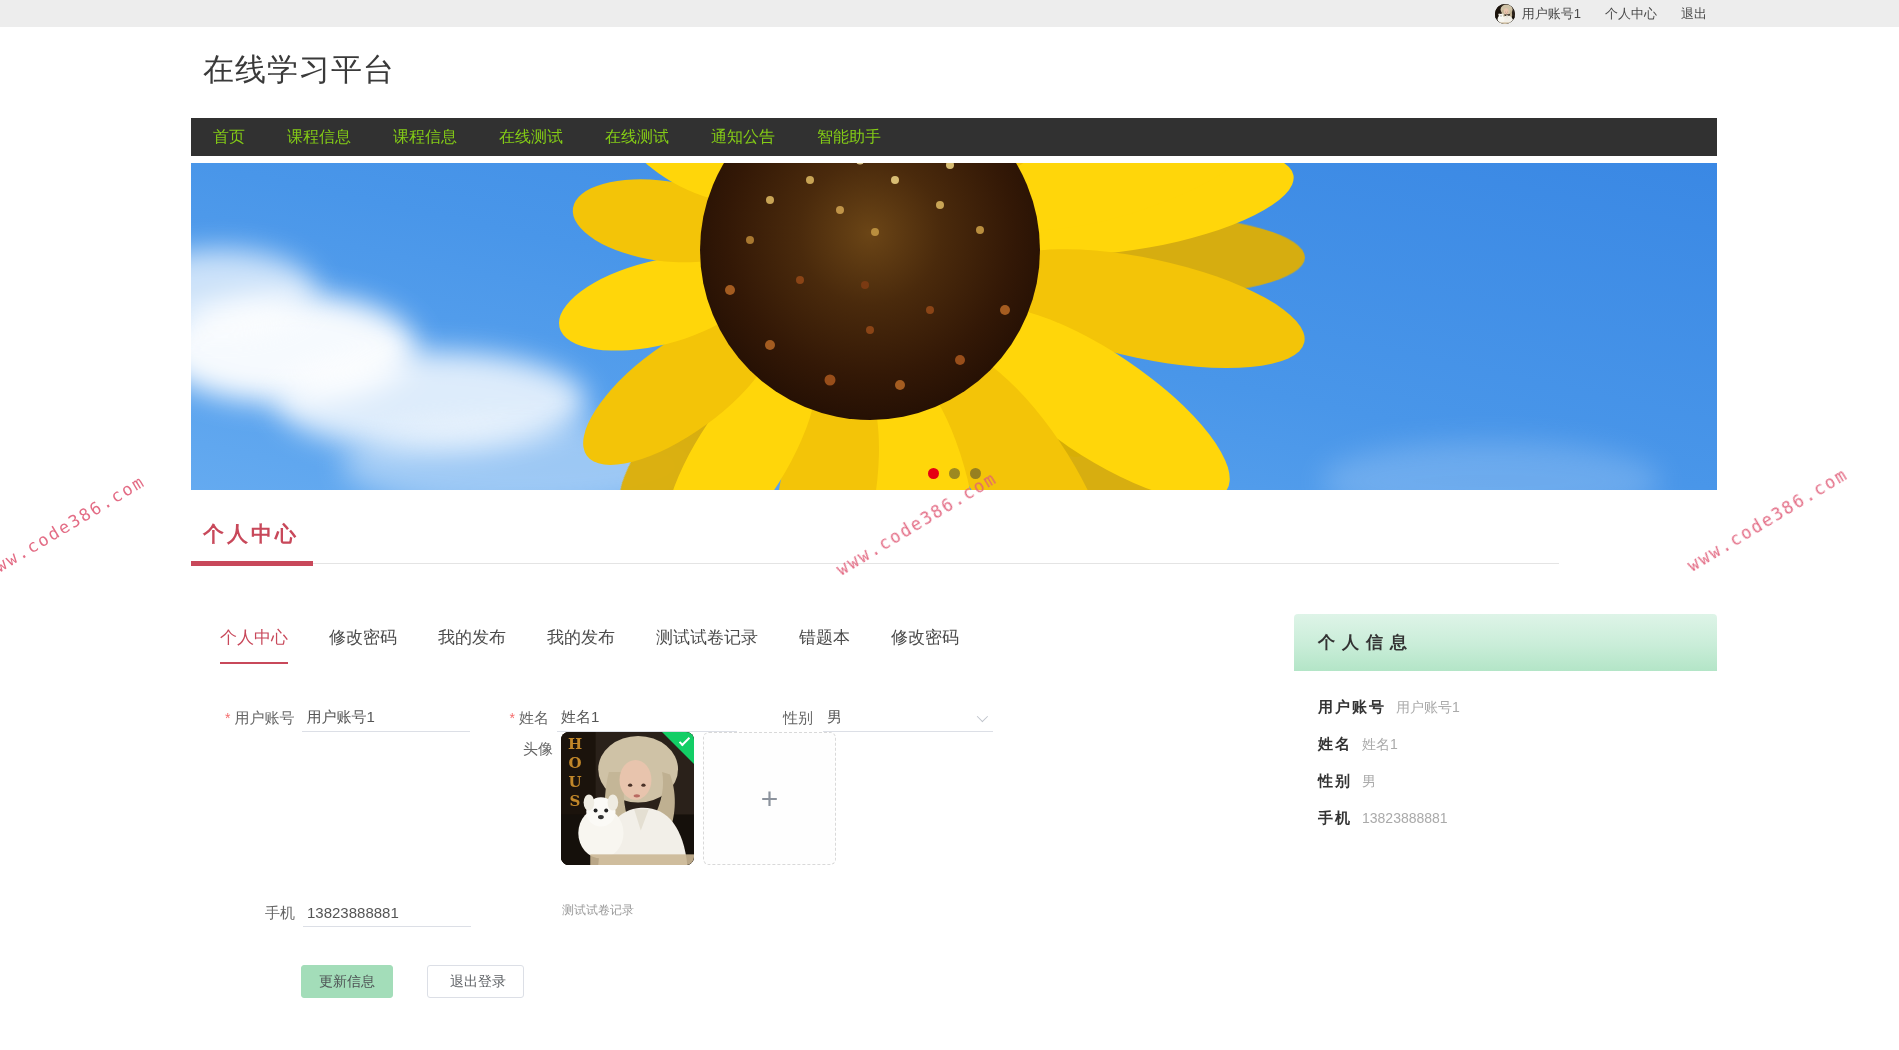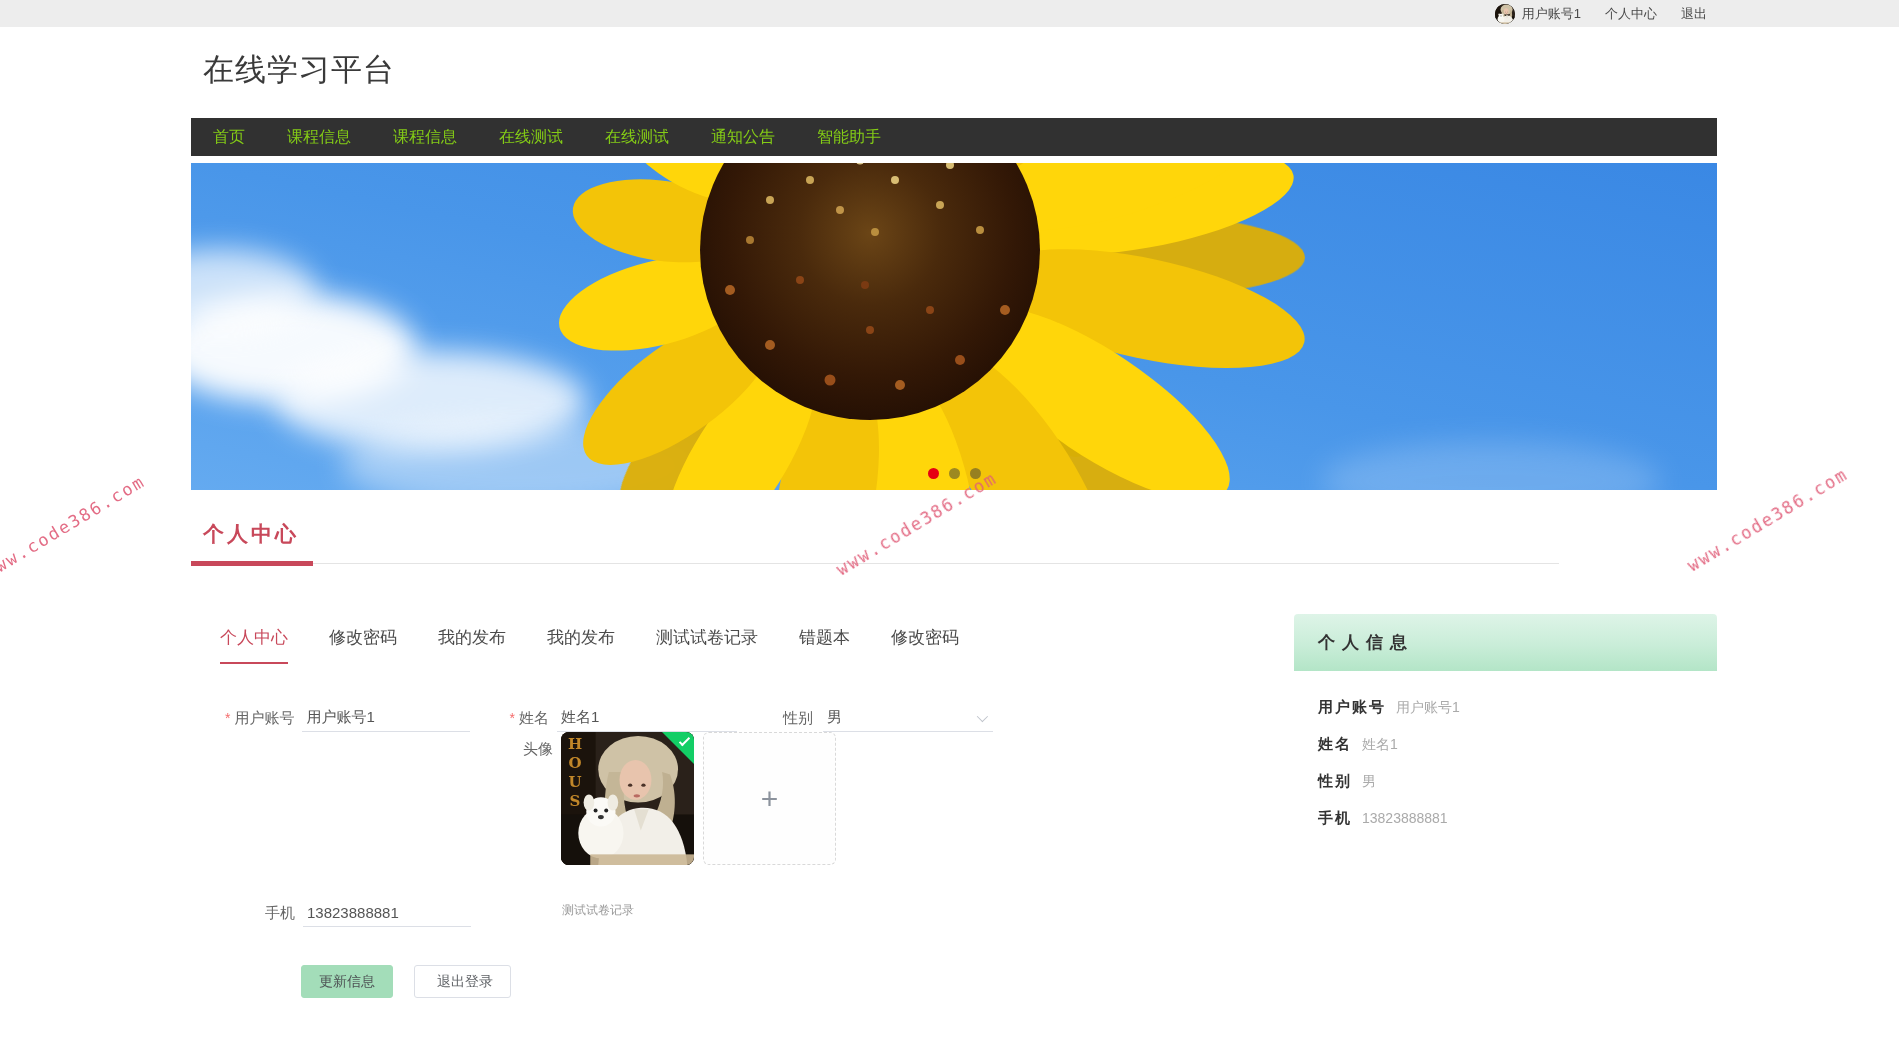--- a/index.html
+++ b/index.html
@@ -87,21 +87,21 @@
   .check-icon { position:absolute; top:6px; right:4px; width:11px; height:5px;
     border-left:2px solid #fff; border-bottom:2px solid #fff; transform:rotate(-45deg); }
   .upload-box { width:133px; height:133px; margin-left:9px; border:1px dashed #d9d9d9;
     border-radius:6px; display:flex; align-items:center; justify-content:center;
     cursor:pointer; background:#fefefe; }
   .plus-icon { font-size:30px; color:#8c939d; font-weight:300; line-height:1; }
 
   .frow3 { display:flex; align-items:flex-end; margin-top:34px; margin-left:74px; }
   .hint { margin-left:91px; font-size:12px; color:#999; padding-bottom:8px; }
 
-  .btn-row { display:flex; margin-top:38px; margin-left:110px; gap:21px; }
+  .btn-row { display:flex; margin-top:38px; margin-left:110px; gap:34px; }
   .btn { height:33px; padding:0 17px; font-size:14px; border-radius:3px; cursor:pointer;
     display:flex; align-items:center; justify-content:center;
     font-family:"Liberation Sans", sans-serif; }
   .btn-green { background:#a3ddb9; border:1px solid #a3ddb9; color:#4e5355; }
   .btn-plain { background:#fff; border:1px solid #dcdfe6; color:#5f6266;padding-left:22px; }
 
   
   .info-panel { width:423px; flex:0 0 auto; margin-left:auto; }
   .info-head { height:57px; line-height:57px; border-radius:4px 4px 0 0;
     background:linear-gradient(180deg,#def4e8 0%,#c9edd8 55%,#b3e5c7 100%);

